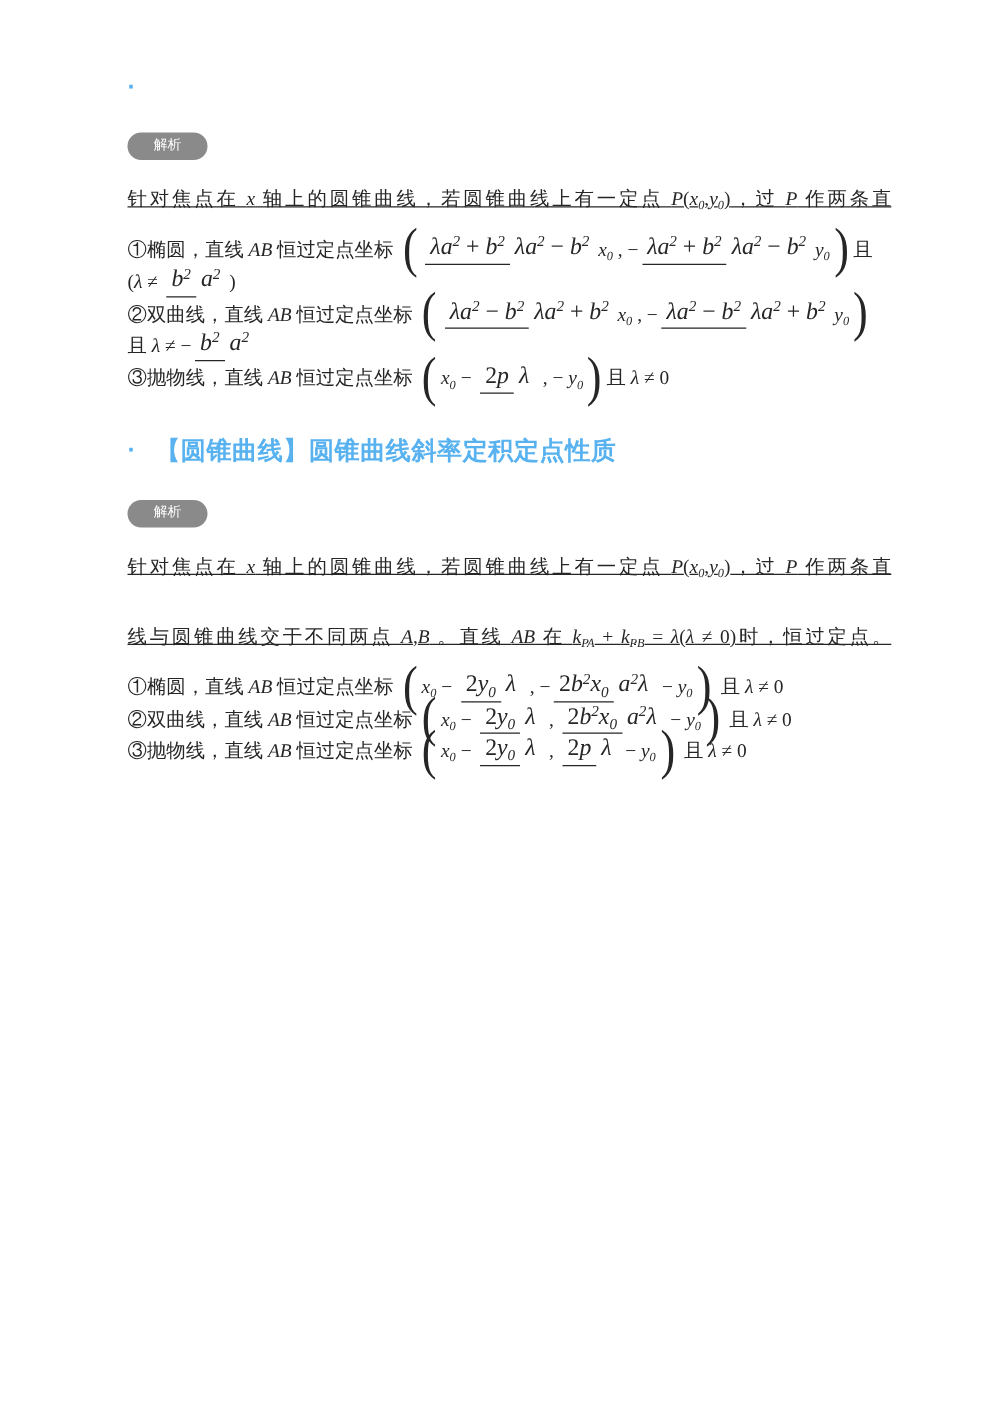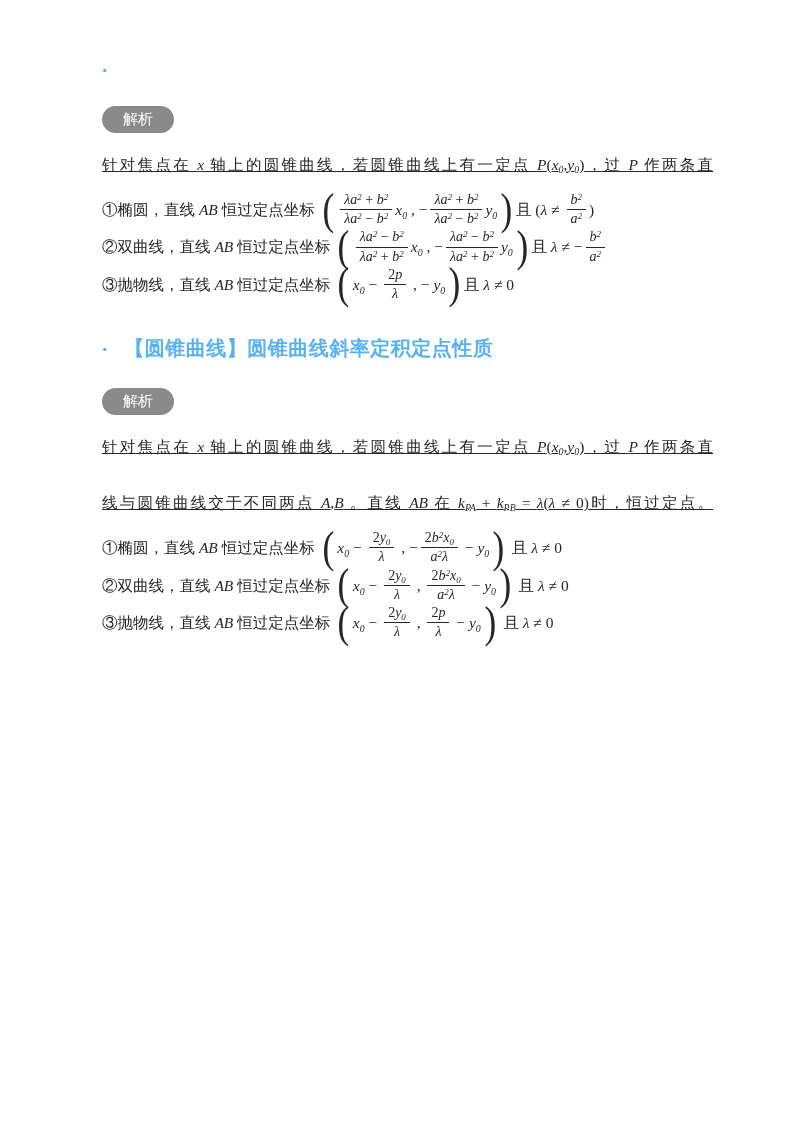--- a/index.html
+++ b/index.html
@@ -11,36 +11,36 @@
   }
   .head{
     display:flex;align-items:center;gap:15px;margin-top:14px;
     font-family:"Liberation Sans","DejaVu Sans",sans-serif;
     font-weight:700;font-size:20px;color:var(--accent,#58b2f0);
     letter-spacing:0.5px;
   }
   .head .bullet{font-size:20px;line-height:1;font-weight:700;}
   .badge{
     display:inline-block;margin-top:26px;background:var(--badge-bg,#8a8a8a);color:#ffffff;
-    font-family:"Liberation Sans","DejaVu Sans",sans-serif;font-size:15px;
+    font-family:"Liberation Sans","DejaVu Sans",sans-serif;font-size:11px;
     padding:4px 21px 5px;border-radius:15px;line-height:1.2;
   }
   .p-wrap{margin-top:4px;text-decoration:underline;}
   .pline{line-height:56px;font-size:15.5px;text-align:justify;text-align-last:justify;}
   .iline{font-size:15.5px;margin:0 0;}
   .sec1 .iline:first-of-type{margin-top:7px;}
   .sec2{margin-top:30px;}
   .mi{font-family:"Liberation Serif","DejaVu Serif",serif;font-style:italic;}
   .mr{font-family:"Liberation Serif","DejaVu Serif",serif;font-style:normal;}
   sub,sup{font-size:64%;line-height:0;}
   sub{vertical-align:-0.35em;}
   sup{vertical-align:0.5em;}
   .frac{
-    display:inline-flex;flex-direction:column;text-align:center;vertical-align:middle;
-    margin:0 3px;font-size:14px;line-height:1.3;position:relative;top:-2px;
+    display:inline-flex;text-align:center;vertical-align:middle;
+    margin:0 3px;font-size:19px;line-height:1.3;position:relative;top:-2px;
   }
   .frac .fn{border-bottom:1px solid #262626;padding:0 4px;}
   .frac .fd{padding:0 4px;}
   .bigp{
     font-family:"Liberation Serif","DejaVu Serif",serif;font-size:285%;font-weight:300;
     vertical-align:middle;line-height:0;display:inline-block;margin:0 2px;
     position:relative;top:-2px;transform:scaleX(0.8);
   }
 </style>
 </head>

